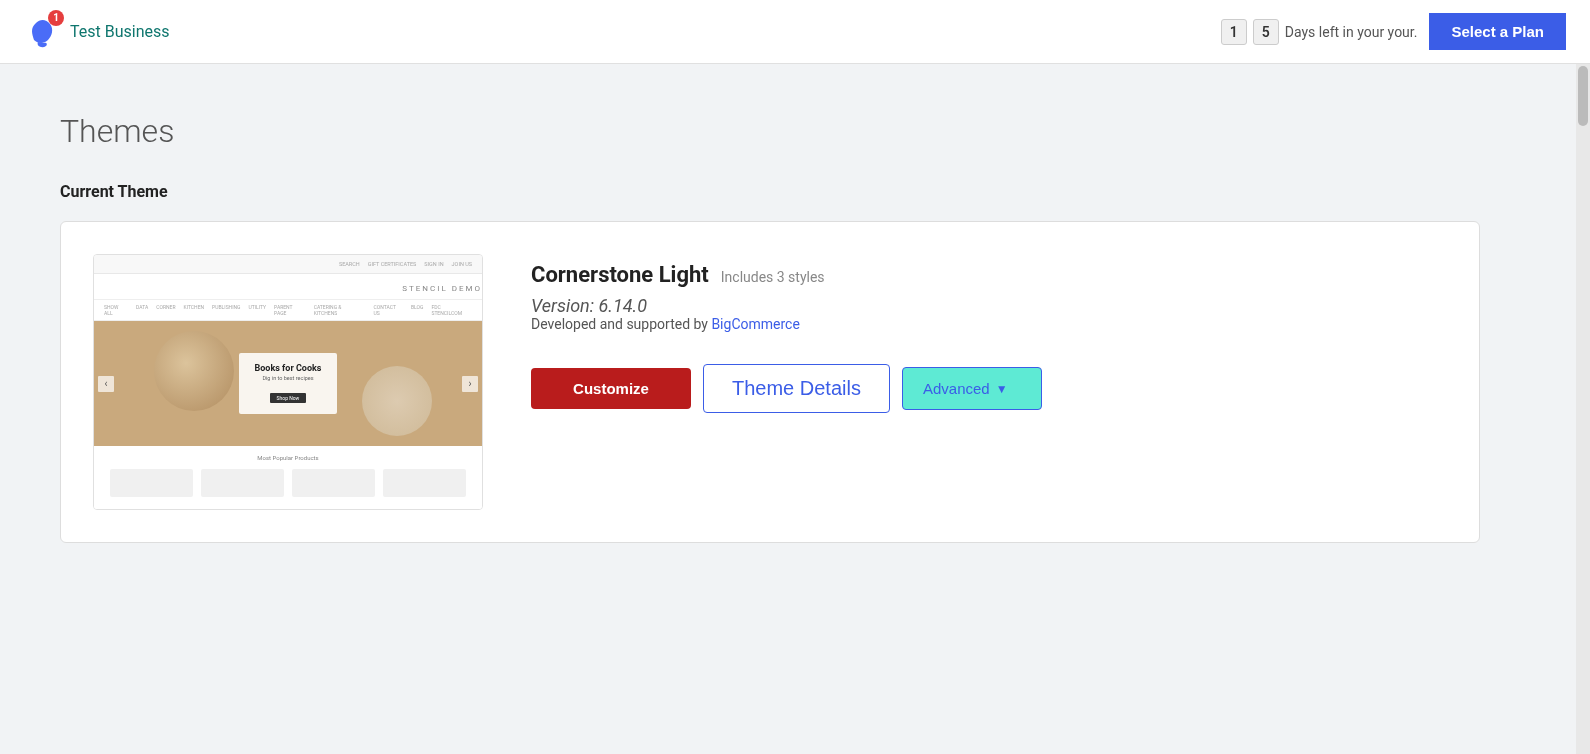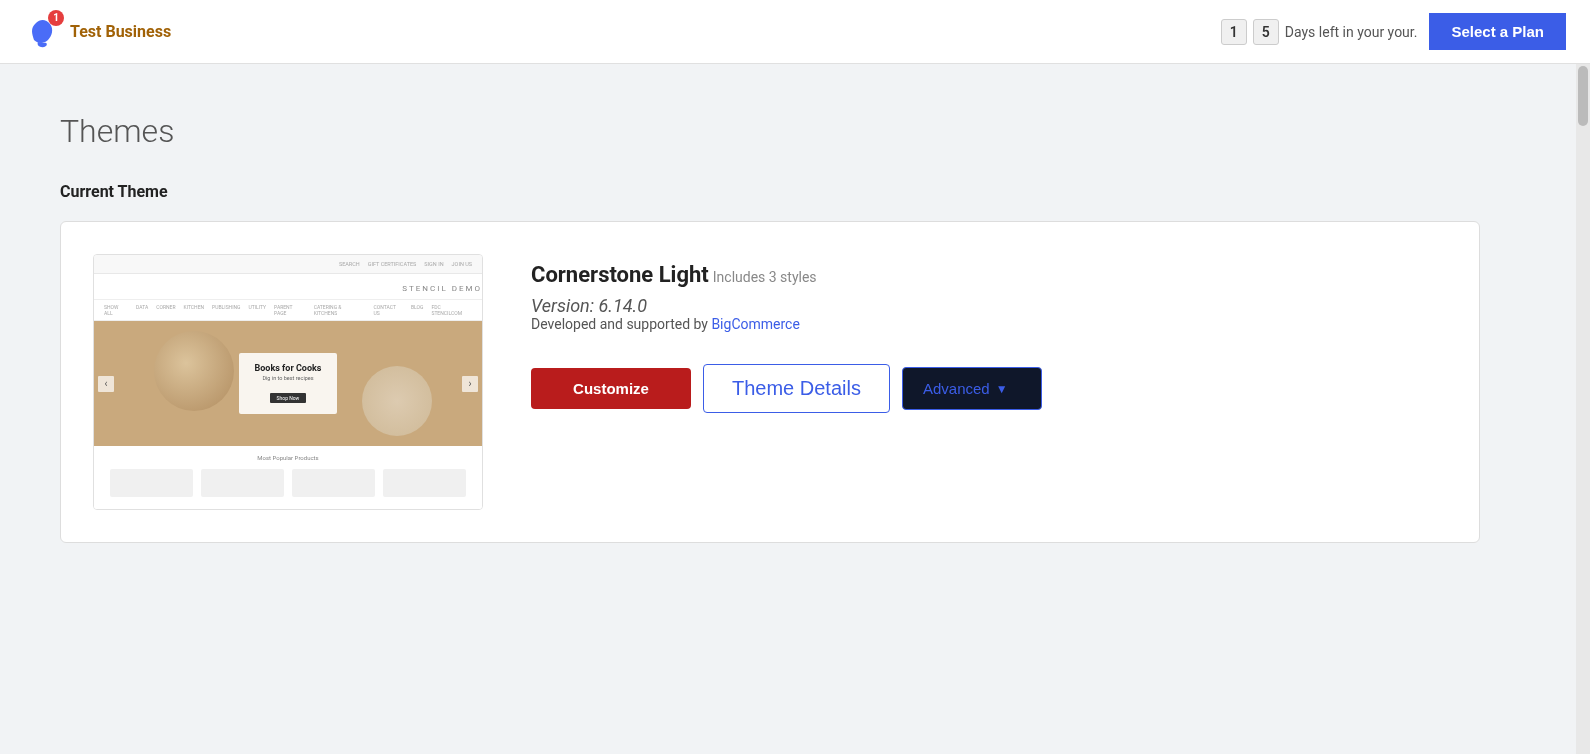--- a/index.html
+++ b/index.html
@@ -46,22 +46,22 @@
       width: 16px;
       height: 16px;
       font-size: 10px;
       display: flex;
       align-items: center;
       justify-content: center;
       font-weight: bold;
     }
     .business-name {
       font-size: 16px;
-      font-weight: 700;
-      color: #a16207;
+      font-weight: 400;
+      color: #0f766e;
     }
     .header-right {
       display: flex;
       align-items: center;
       gap: 12px;
     }
     .trial-info {
       display: flex;
       align-items: center;
       gap: 6px;
@@ -256,21 +256,21 @@
     }
 
     
     .theme-info {
       flex: 1;
       padding-top: 8px;
     }
     .theme-name-row {
       display: flex;
       align-items: baseline;
-      gap: 4px;
+      gap: 12px;
       margin-bottom: 8px;
     }
     .theme-name {
       font-size: 22px;
       font-weight: 700;
       color: #222;
     }
     .theme-styles {
       font-size: 14px;
       color: #888;
@@ -311,21 +311,21 @@
       color: #3b5de7;
       border: 1px solid #3b5de7;
       border-radius: 4px;
       padding: 12px 28px;
       font-size: 20px;
       font-weight: 500;
       cursor: pointer;
       min-width: 150px;
     }
     .btn-advanced {
-      background: #0f172a;
+      background: #5eead4;
       color: #3b5de7;
       border: 1px solid #3b5de7;
       border-radius: 4px;
       padding: 12px 20px;
       font-size: 15px;
       font-weight: 500;
       cursor: pointer;
       display: flex;
       align-items: center;
       gap: 6px;

